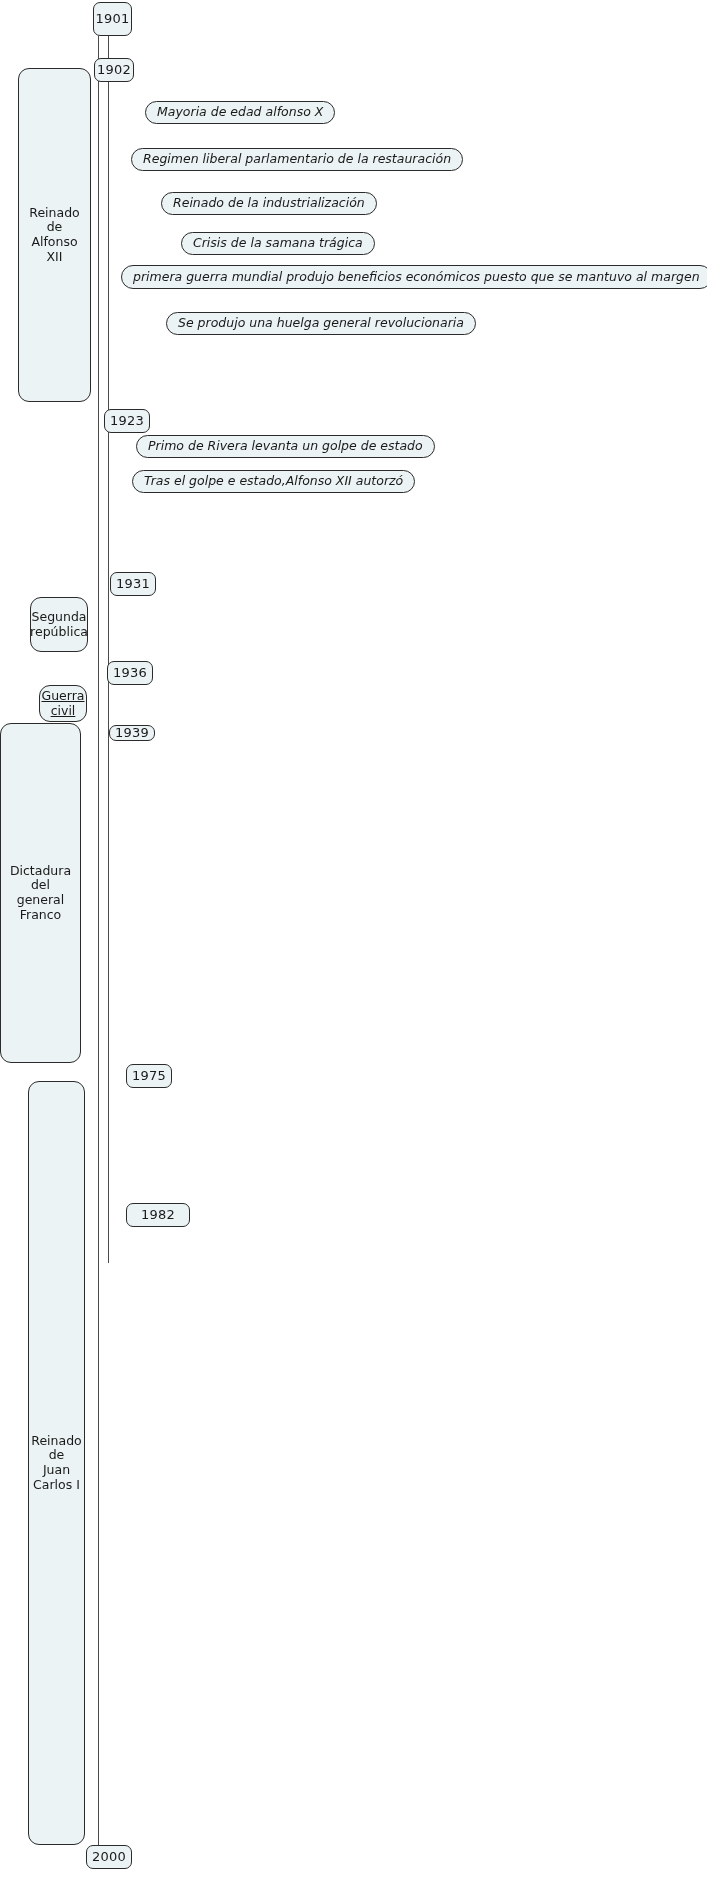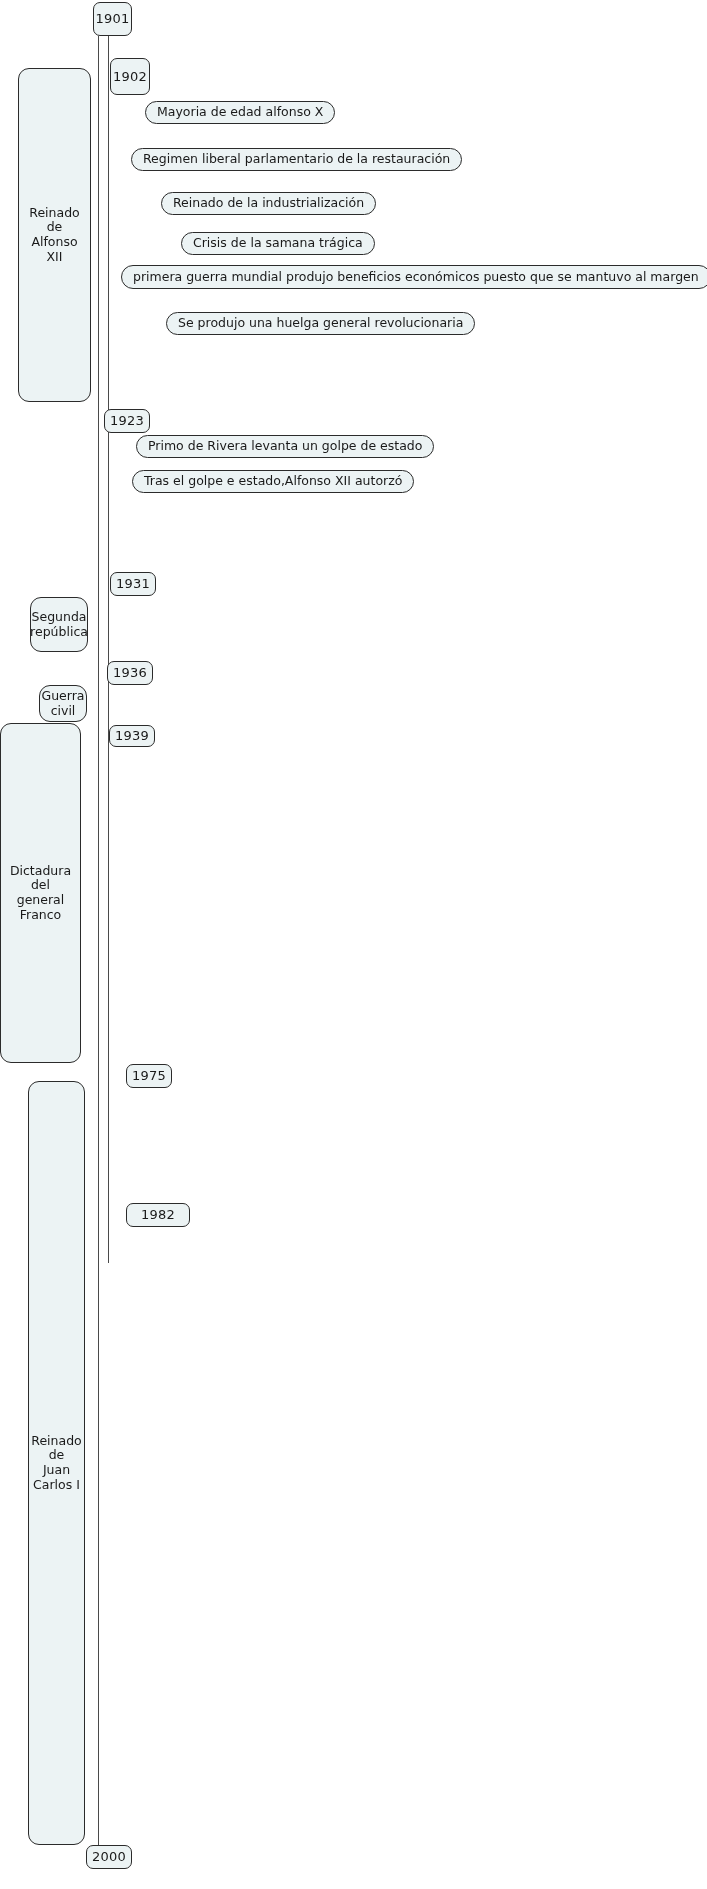--- a/index.html
+++ b/index.html
@@ -55,56 +55,57 @@
     border-radius: 11px;
     padding: 2px 4px;
   }
 
   
   .event {
     font-size: 12.5px;
     border-radius: 13px;
     padding: 3px 11px;
     white-space: nowrap;
+    font-style: italic;
   }
 </style>
 </head>
 <body>
 
 <div id="canvas">
 
   <div class="axis" style="left:108px; top:36px; height:1227px;"></div>
   <div class="axis" style="left:98px; top:36px; height:1826px;"></div>
 
   <div class="node year" style="left:93px; top:2px; width:39px; height:34px;">1901</div>
 
-  <div class="node year" style="left:94px; top:58px; width:40px; height:37px;margin-left:16px;">1902</div>
+  <div class="node year" style="left:94px; top:58px; width:40px; height:24px;">1902</div>
 
   <div class="node year" style="left:104px; top:409px; width:46px; height:24px;">1923</div>
 
   <div class="node year" style="left:110px; top:572px; width:46px; height:24px;">1931</div>
 
   <div class="node year" style="left:107px; top:661px; width:46px; height:24px;">1936</div>
 
-  <div class="node year" style="left:109px; top:725px; width:46px; height:22px;">1939</div>
+  <div class="node year" style="left:109px; top:725px; width:46px; height:16px;">1939</div>
 
   <div class="node year" style="left:126px; top:1064px; width:46px; height:24px;">1975</div>
 
   <div class="node year" style="left:126px; top:1203px; width:64px; height:24px;">1982</div>
 
   <div class="node year" style="left:86px; top:1845px; width:46px; height:24px;">2000</div>
 
   <div class="node era" style="left:18px; top:68px; width:73px; height:334px;">Reinado de
 Alfonso XII</div>
 
 
   <div class="node era" style="left:30px; top:597px; width:58px; height:55px;">Segunda
 república</div>
 
-  <div class="node era" style="left:39px; top:685px; width:48px; height:37px;">Guerra
+  <div class="node era" style="left:39px; top:685px; width:48px; height:37px;text-decoration:underline;">Guerra
 civil</div>
 
   <div class="node era" style="left:0px; top:723px; width:81px; height:340px;">Dictadura del
 general
 Franco</div>
 
   <div class="node era" style="left:28px; top:1081px; width:57px; height:764px;">Reinado
 de
 Juan
 Carlos I</div>

